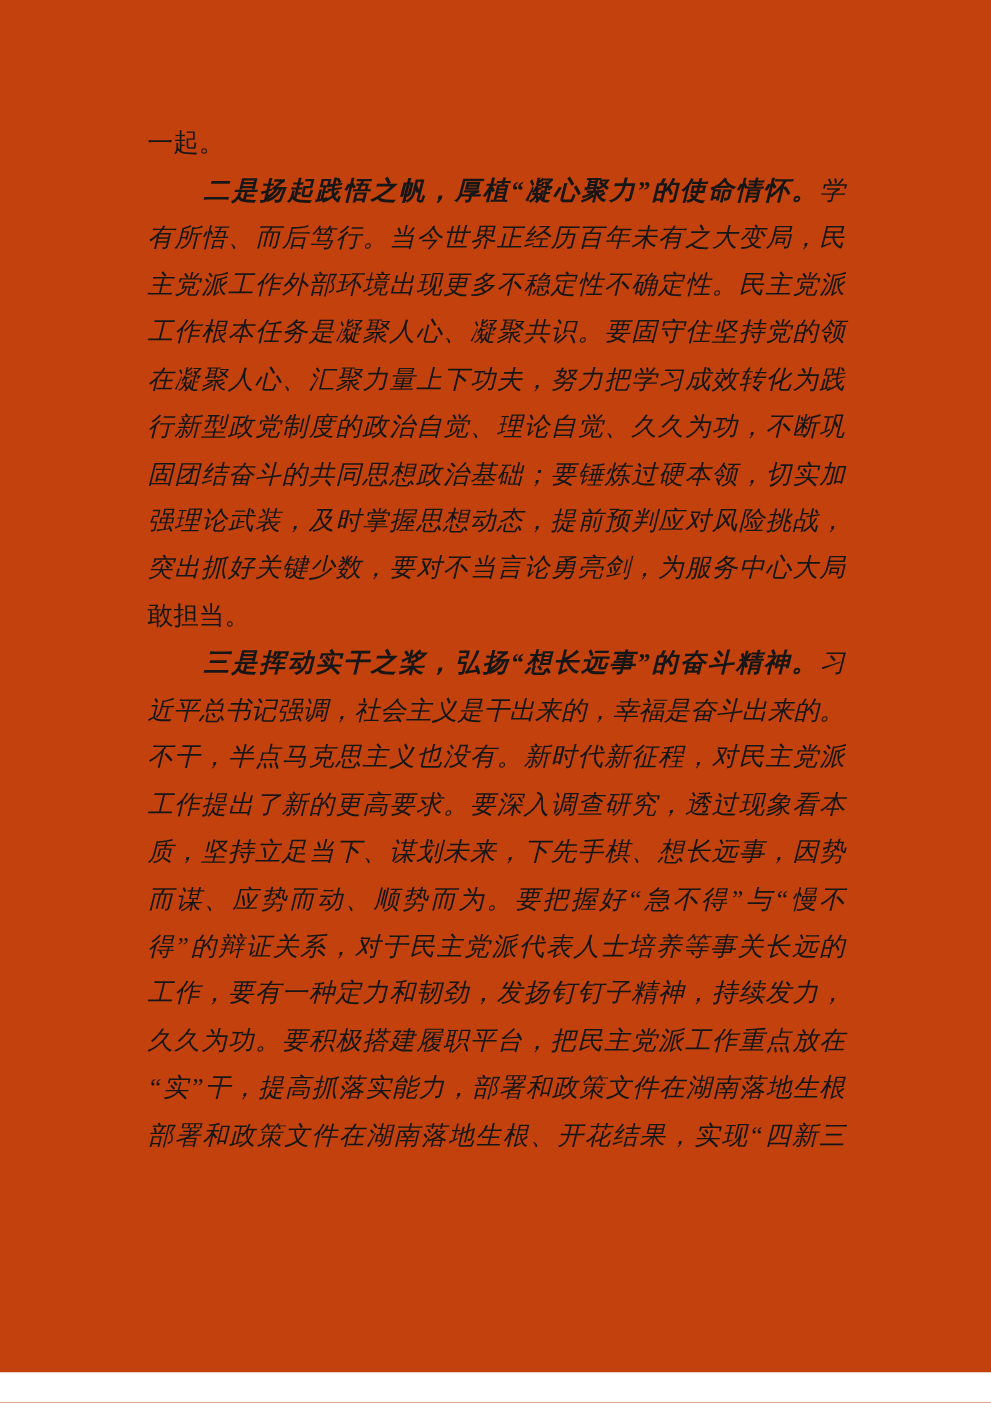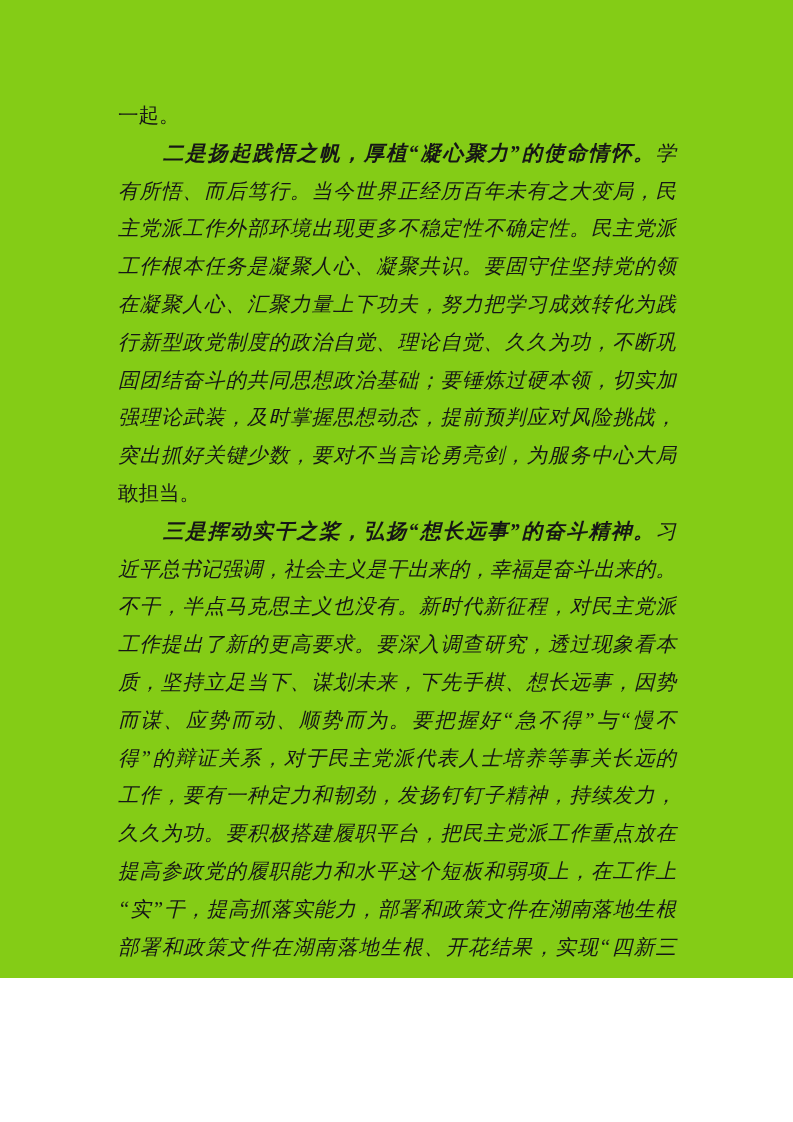--- a/index.html
+++ b/index.html
@@ -3,22 +3,22 @@
 <meta charset="utf-8">
 <style>
   html, body {
     margin: 0;
     padding: 0;
     background: #ffffff;
   }
   .page {
     position: relative;
     width: 793px;
-    height: 978px;
-    background: #84cc16;
+    height: 1098px;
+    background: #c2410c;
     overflow: hidden;
   }
   .text-block {
     position: absolute;
     left: 118px;
     top: 97px;
     width: 558px;
     font-family: "Liberation Serif", "DejaVu Serif", serif;
     font-size: 20.5px;
     line-height: 37.8px;
@@ -62,17 +62,16 @@
       <div class="line nojustify"><span class="seg">敢担当。</span></div>
       <div class="line justify indent"><span class="seg bold">三是挥动实干之桨，弘扬“想长远事”的奋斗精神。</span><span class="seg">习</span></div>
       <div class="line justify"><span class="seg">近平总书记强调，社会主义是干出来的，幸福是奋斗出来的。</span></div>
       <div class="line justify"><span class="seg">不干，半点马克思主义也没有。新时代新征程，对民主党派</span></div>
       <div class="line justify"><span class="seg">工作提出了新的更高要求。要深入调查研究，透过现象看本</span></div>
       <div class="line justify"><span class="seg">质，坚持立足当下、谋划未来，下先手棋、想长远事，因势</span></div>
       <div class="line justify"><span class="seg">而谋、应势而动、顺势而为。要把握好“急不得”与“慢不</span></div>
       <div class="line justify"><span class="seg">得”的辩证关系，对于民主党派代表人士培养等事关长远的</span></div>
       <div class="line justify"><span class="seg">工作，要有一种定力和韧劲，发扬钉钉子精神，持续发力，</span></div>
       <div class="line justify"><span class="seg">久久为功。要积极搭建履职平台，把民主党派工作重点放在</span></div>
-      <div class="line justify"><span class="seg">提高参政党的履职能力和水平这个短板和弱项上，在工作上</span></div>
       <div class="line justify"><span class="seg">“实”干，提高抓落实能力，部署和政策文件在湖南落地生根</span></div>
       <div class="line justify"><span class="seg">部署和政策文件在湖南落地生根、开花结果，实现“四新三</span></div>
     </div>
 </div>
 
 </body></html>

